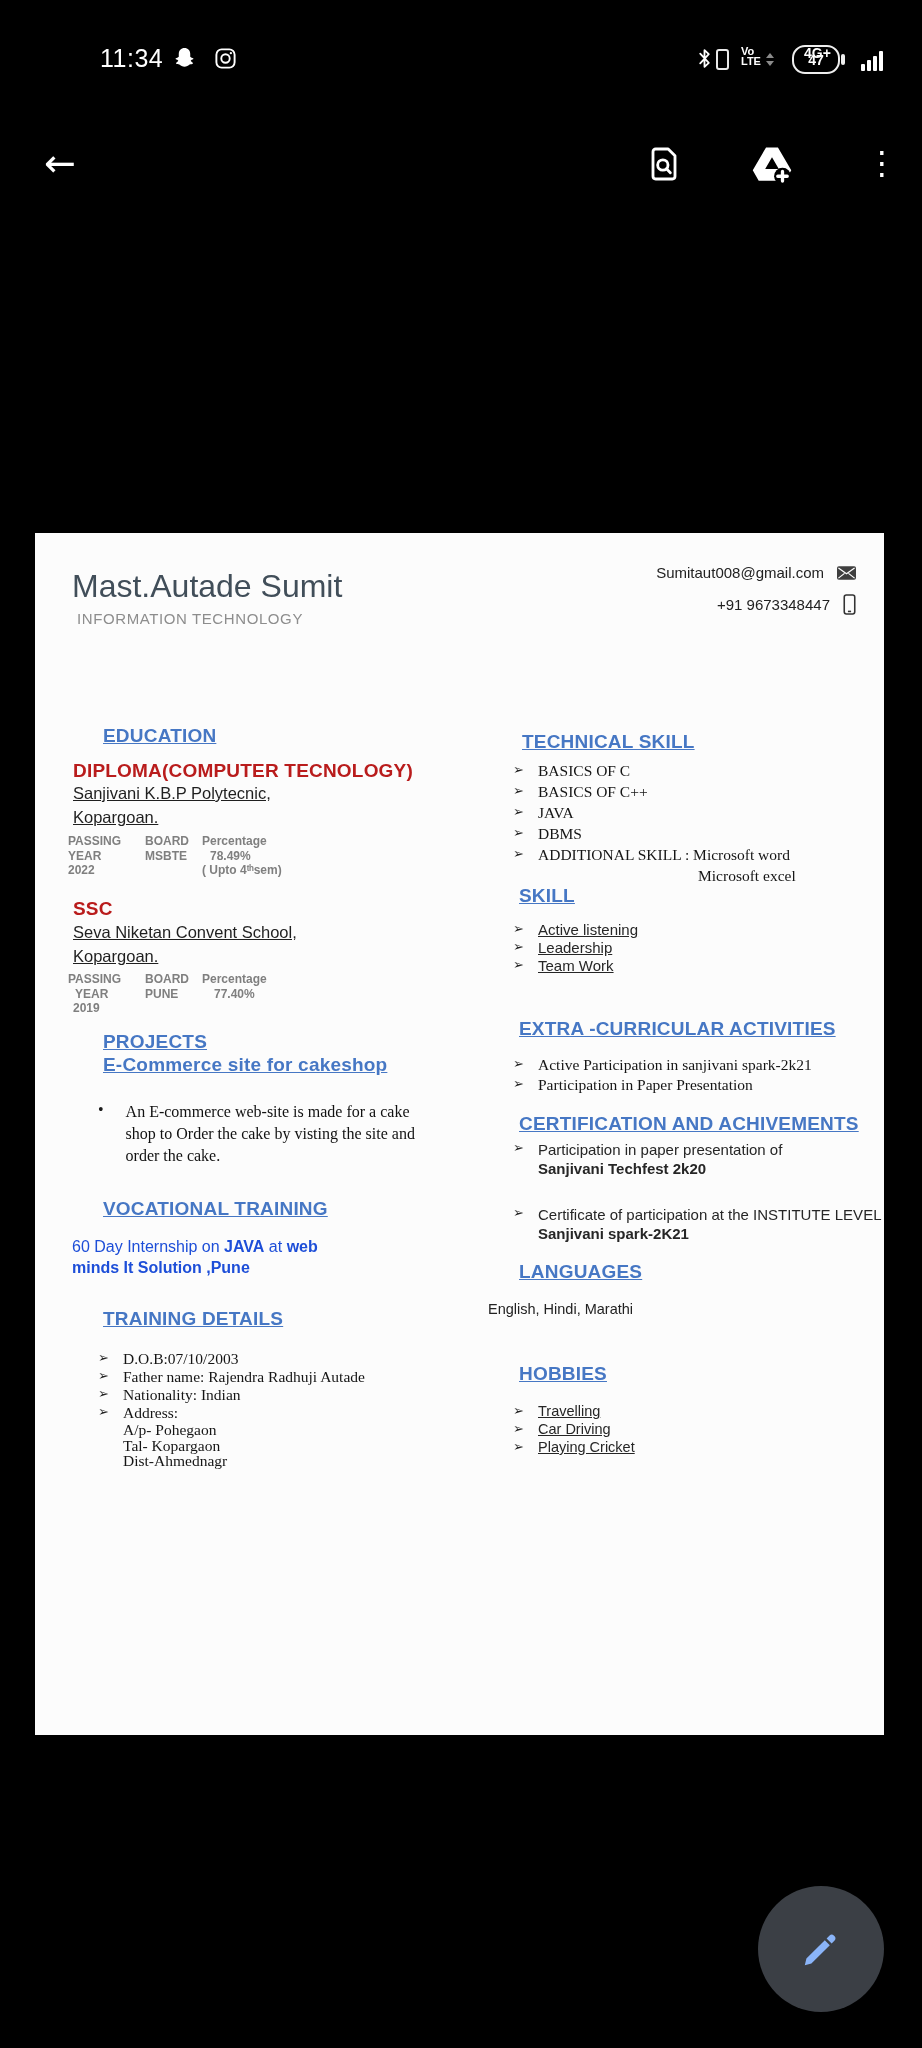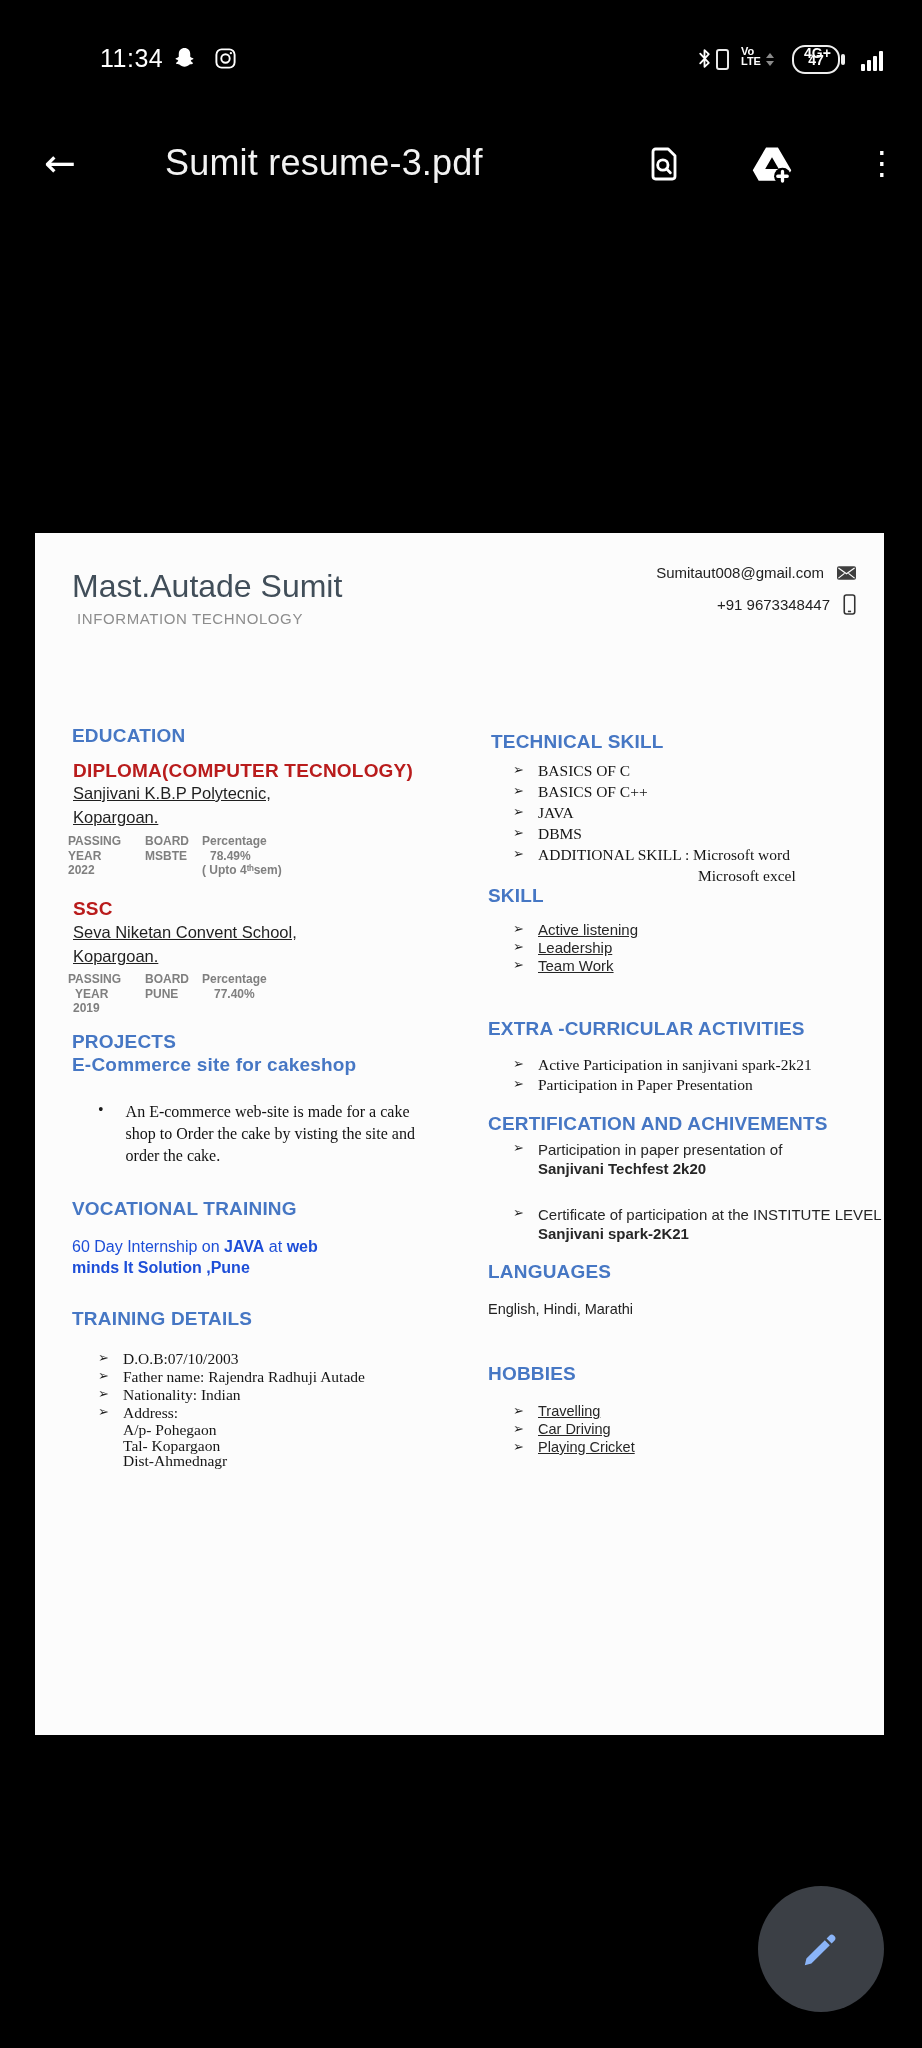--- a/index.html
+++ b/index.html
@@ -35,21 +35,21 @@
   .tb-title { left:165px; top:0; color:#f2f2f2; font-size:36px; line-height:62px; font-weight:400; letter-spacing:0.2px; }
   .tb-search { left:644px; top:11px; }
   .tb-drive { left:751px; top:11px; }
   .tb-more { left:858px; top:2px; color:#fff; font-size:32px; line-height:58px;
              font-family:"DejaVu Sans",sans-serif; padding:0 8px; cursor:pointer; }
 
   
   .page { position:absolute; left:35px; top:533px; width:849px; height:1202px; background:#fcfcfc; color:#1c1c1c; }
   .page > * { position:absolute; }
   .serif { font-family:"Liberation Serif","DejaVu Serif",serif; }
-  .hb  { color:#4677c4; font-size:19px; font-weight:700; letter-spacing:0.2px; }
+  .hb  { color:#4677c4; font-size:19px; font-weight:700; text-decoration:underline; letter-spacing:0.2px;margin-left:31px; }
   .hb2 { color:#b91c1c; font-size:19px; font-weight:700; letter-spacing:0.2px; }
   .name { font-size:32px; color:#414e59; }
   .field { font-size:15px; color:#8d8d8d; letter-spacing:0.6px;text-align:center; }
   .contact-row { display:flex; align-items:center; gap:13px; font-size:15px; color:#222; }
   .summary { font-size:15px; line-height:21px; color:#1c1c1c; }
   .summary span { display:block; }
   .school { display:block; font-size:16.5px; color:#1f1f1f; text-decoration:underline; }
   .gtable { display:grid; grid-template-columns:77px 57px 135px; font-size:12px; font-weight:700;
             color:#7f7f7f; line-height:14.5px; }
   .bullet-item { display:flex; gap:22px; }
@@ -104,21 +104,20 @@
       </div>
     </div>
     <div class="sb-batt">
       <span>47</span>
       <i class="batt-nub"></i>
     </div>
   </div>
 
   <div class="toolbar">
     <span class="tb-back">←</span>
-    <span class="tb-title">Sumit resume-3.pdf</span>
     <svg class="tb-search" width="40" height="42" viewBox="0 0 24 24" fill="none" stroke="#fff" stroke-width="1.7" stroke-linejoin="round" stroke-linecap="round">
       <path d="M14.5 3 H7 a1.6 1.6 0 0 0 -1.6 1.6 v14.8 A1.6 1.6 0 0 0 7 21 h10 a1.6 1.6 0 0 0 1.6 -1.6 V7.1 L14.5 3 z"></path>
       <circle cx="11.3" cy="12.6" r="3.1"></circle>
       <path d="M13.5 14.9 l2.3 2.3"></path>
     </svg>
     <svg class="tb-drive" width="42" height="42" viewBox="0 0 24 24">
       <path fill="#fff" fill-rule="evenodd" d="M8.6 2.5 h6.8 L23 15.6 l-3.4 5.9 H4.4 L1 15.6 L8.6 2.5 z M12 8.1 l-3.9 6.7 h7.8 L12 8.1 z"></path>
       <circle cx="18" cy="19" r="4.8" fill="#000"></circle>
       <path stroke="#fff" stroke-width="1.9" stroke-linecap="round" d="M18 16.3 v5.4 M15.3 19 h5.4"></path>
     </svg>

